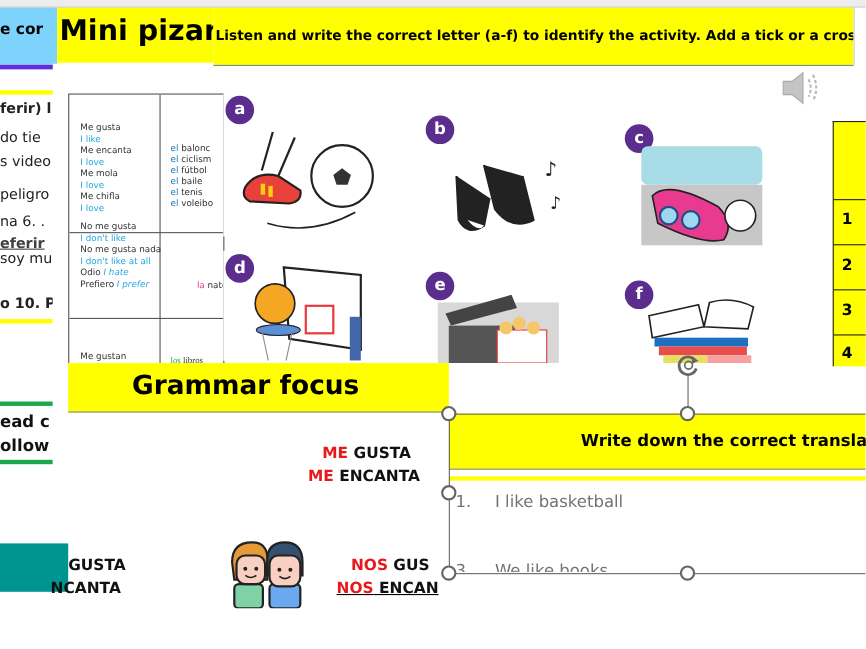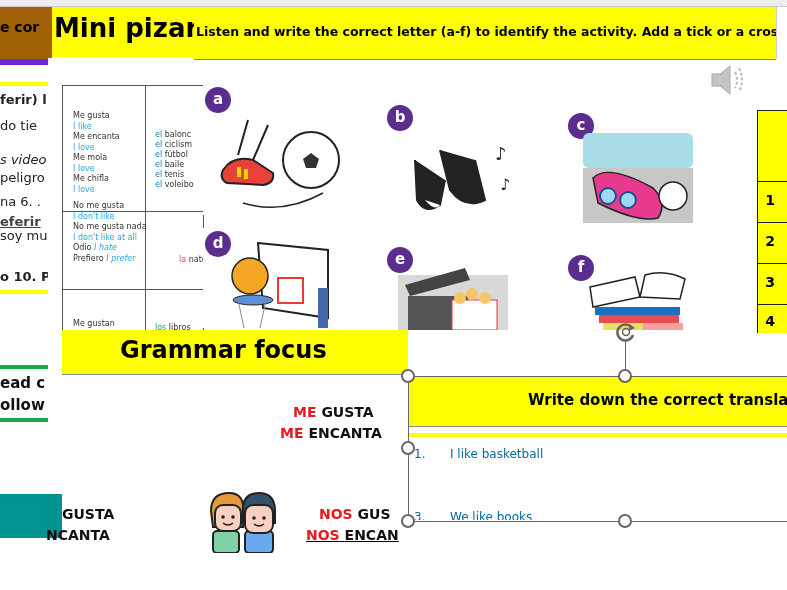--- a/index.html
+++ b/index.html
@@ -1,21 +1,21 @@
 <!DOCTYPE html>
 <html><head>
 <meta charset="utf-8">
 <style>
   html,body{margin:0;padding:0;}
   body{width:787px;height:590px;position:relative;overflow:hidden;background:#ffffff;font-family:"DejaVu Sans",sans-serif;}
   .abs{position:absolute;}
   .topbar{left:0;top:0;width:787px;height:6px;background:#ededed;border-bottom:1px solid #c8c8c8;}
   .hand{font-family:"DejaVu Sans",sans-serif;font-weight:bold;color:#111;}
   
-  .s1-header{left:0;top:7px;width:52px;height:52px;background:#a16207;border-bottom:6px solid #6d28d9;overflow:hidden;}
+  .s1-header{left:0;top:7px;width:52px;height:52px;background:#7dd3fc;border-bottom:4px solid #6d28d9;overflow:hidden;}
   .s1-header span{position:absolute;left:0;top:12px;white-space:nowrap;font-size:14px;font-weight:bold;}
   .s1-body{left:0;top:80px;width:48px;height:250px;overflow:hidden;}
   .s1-line{position:absolute;left:0;white-space:nowrap;font-family:"DejaVu Sans",sans-serif;font-size:13px;color:#222;}
   .rule-y{height:4px;background:#ffff00;}
   .rule-g{height:4px;background:#1aa84a;}
   
   .mp-title{left:52px;top:7px;width:142px;height:50px;background:#ffff00;overflow:hidden;}
   .mp-title span{position:absolute;left:2px;top:6px;font-size:26px;font-weight:bold;white-space:nowrap;}
   .mp-panel{left:48px;top:58px;width:146px;height:380px;background:#fff;}
   .ov-table{left:62px;top:85px;width:140px;height:245px;border:1px solid #555;background:#fff;overflow:hidden;font-size:8px;}
@@ -48,38 +48,38 @@
   .gf-head span{position:absolute;left:58px;top:6px;font-size:24px;font-weight:bold;white-space:nowrap;}
   .caps{font-weight:bold;font-size:14px;white-space:nowrap;}
   .red{color:#e8191c;}
   .blk{color:#111;}
   .teal{left:0;top:494px;width:62px;height:44px;background:#009490;}
   
   .wd{left:408px;top:376px;width:379px;height:145px;background:#fff;}
   .wd-head{position:absolute;left:0;top:0;width:379px;height:50px;background:#ffff00;border-bottom:1px solid #8a8a8a;}
   .wd-head span{position:absolute;left:120px;top:15px;font-size:15px;font-weight:bold;white-space:nowrap;}
   .wd-rule{position:absolute;left:0;top:57px;width:379px;height:4px;background:#ffff00;}
-  .wd-item{position:absolute;left:6px;font-size:12px;white-space:nowrap;color:#0369a1;font-family:"DejaVu Sans",sans-serif;}
+  .wd-item{position:absolute;left:6px;font-size:15px;white-space:nowrap;color:#737373;font-family:"DejaVu Sans",sans-serif;}
   .wd-item .n{display:inline-block;width:36px;}
   .sel-line{background:#666;}
   .handle{position:absolute;width:10px;height:10px;border-radius:50%;background:#fff;border:2px solid #666;}
 </style>
 </head>
 <body>
 
 <div class="abs topbar"></div>
 
 <div class="abs s1-header">
   <span>e cor</span>
 </div>
 <div class="abs rule-y" style="left:0;top:82px;width:48px;"></div>
 <div class="abs s1-body">
   <div class="s1-line" style="top:12px;font-weight:bold;">ferir) l</div>
   <div class="s1-line" style="top:38px;">do tie</div>
-  <div class="s1-line" style="top:72px;font-style:italic;">s video</div>
+  <div class="s1-line" style="top:60px;">s video</div>
   <div class="s1-line" style="top:90px;">peligro</div>
   <div class="s1-line" style="top:114px;">na 6. .</div>
   <div class="s1-line" style="top:134px;color:#404040;font-weight:bold;text-decoration:underline;">eferir</div>
   <div class="s1-line" style="top:148px;">soy mu</div>
   <div class="s1-line" style="top:189px;font-weight:bold;">o 10. P</div>
 </div>
 <div class="abs rule-y" style="left:0;top:290px;width:48px;"></div>
 <div class="abs rule-g" style="left:0;top:365px;width:48px;"></div>
 <div class="abs hand" style="left:0;top:374px;font-size:15px;">ead c</div>
 <div class="abs hand" style="left:0;top:396px;font-size:15px;">ollow</div>
@@ -116,21 +116,21 @@
     <div><span class="art-el">el</span> <span class="es">ciclism</span></div>
     <div><span class="art-el">el</span> <span class="es">fútbol</span></div>
     <div><span class="art-el">el</span> <span class="es">baile</span></div>
     <div><span class="art-el">el</span> <span class="es">tenis</span></div>
     <div><span class="art-el">el</span> <span class="es">voleibo</span></div>
   </div>
   <div class="ov-col2" style="top:169px;padding-left:24px;">
     <span class="art-la">la</span> <span class="es">natoci</span>
   </div>
   <div class="ov-col1" style="top:233px;"><span class="es">Me gustan</span></div>
-  <div class="ov-col2" style="top:237px;">
+  <div class="ov-col2" style="top:237px;font-family:Liberation Serif, serif;">
     <span class="art-los">los</span> <span class="es">libros</span>
   </div>
 </div>
 
 <div class="abs instr">
   <span>Listen and write the correct letter (a-f) to identify the activity. Add a tick or a cross</span>
 </div>
 <div class="abs right-strip"></div>
 
 <div class="abs" style="left:708px;top:62px;width:42px;height:36px;">

